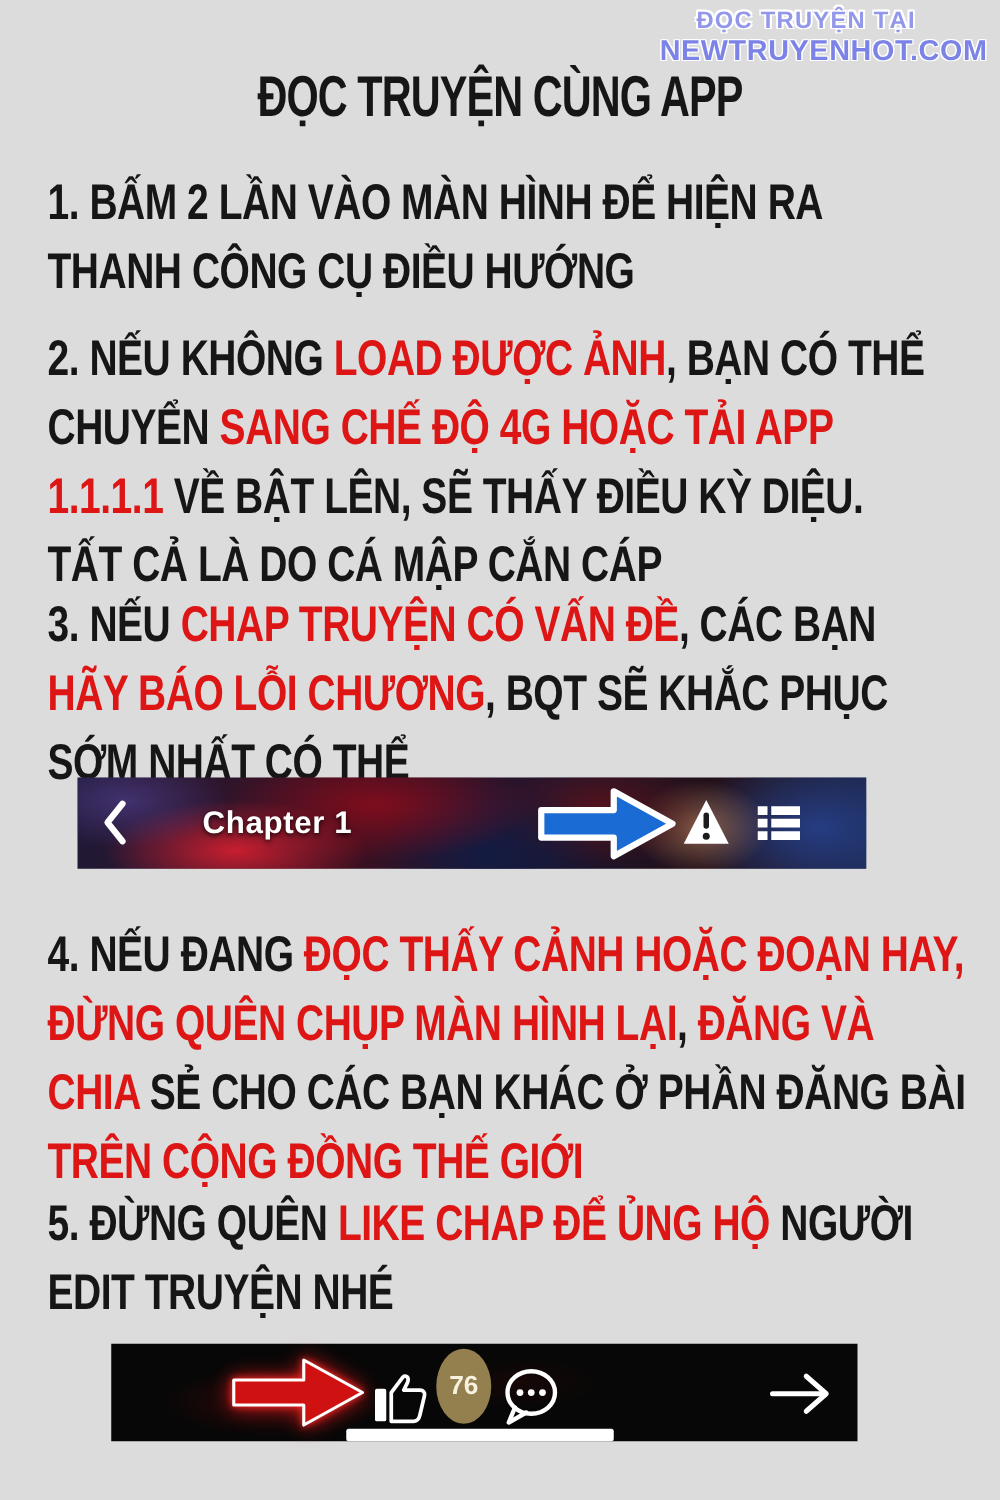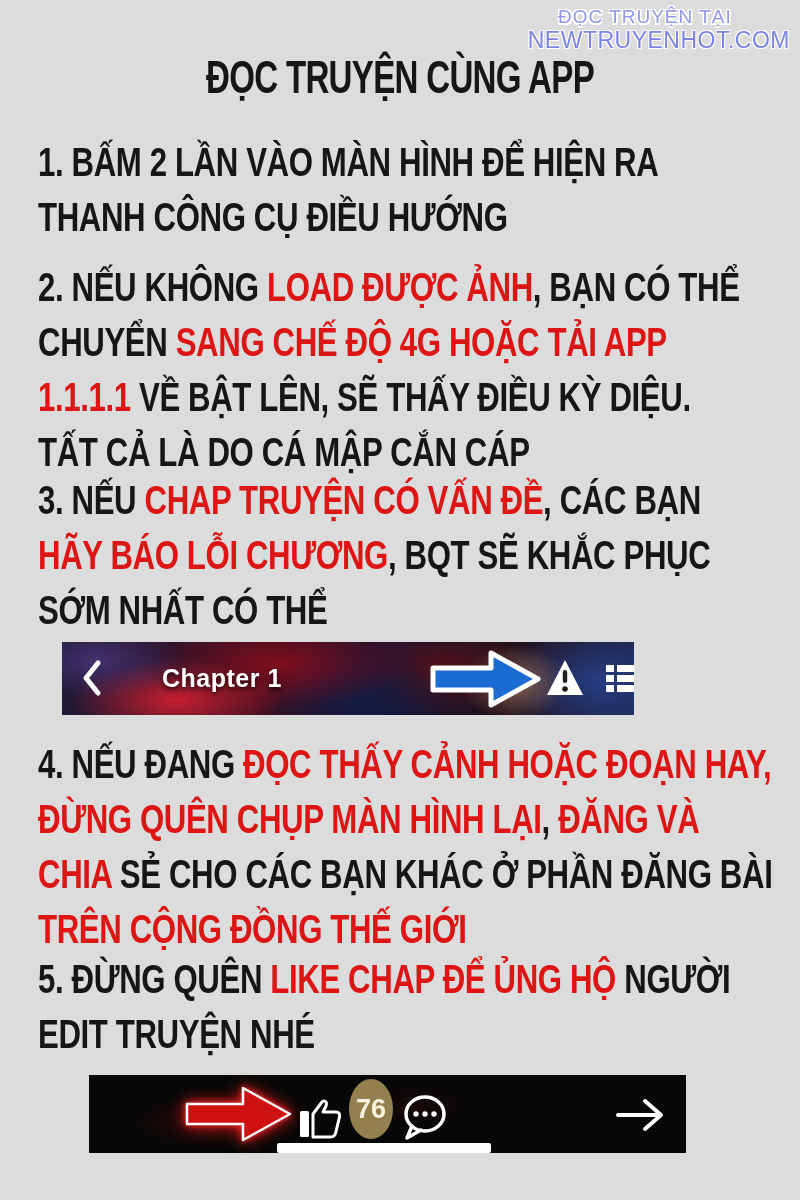--- a/index.html
+++ b/index.html
@@ -5,21 +5,21 @@
   html,body{margin:0;padding:0;}
   body{
     width:800px;height:1200px;
     background:var(--background,#dcdcdc);
     font-family:"Liberation Sans","DejaVu Sans",sans-serif;
     overflow:hidden;position:relative;
   }
   .page{position:absolute;inset:0;}
 
   
-  .watermark{position:absolute;top:7px;right:10px;text-align:center;font-weight:normal;line-height:1.1;}
+  .watermark{position:absolute;top:7px;right:10px;text-align:center;font-weight:bold;line-height:1.1;}
   .wm-line1{
     font-size:19px;letter-spacing:1px;color:var(--watermark-primary,#9297ea);
     text-shadow:-1.5px -1.5px 0 #fff,1.5px -1.5px 0 #fff,-1.5px 1.5px 0 #fff,1.5px 1.5px 0 #fff,0 1.5px 0 #fff,0 -1.5px 0 #fff;
   }
   .wm-line2{
     font-size:23px;letter-spacing:.5px;color:var(--watermark-secondary,#7c83e6);
     text-shadow:-1px -1px 0 #fff,1px -1px 0 #fff,-1px 1px 0 #fff,1px 1px 0 #fff;
     margin-left:28px;
   }
 
@@ -35,31 +35,30 @@
     position:absolute;left:38px;
     font-size:40px;font-weight:bold;line-height:55px;letter-spacing:-.5px;
     color:var(--text,#161616);
     transform:scaleX(.78);transform-origin:left top;
   }
   .para .line{white-space:pre;}
   .para .red{color:var(--highlight,#de1515);}
 
   
   .chapter-bar{
-    position:absolute;left:62px;top:622px;width:572px;height:73px;overflow:hidden;
+    position:absolute;left:62px;top:622px;width:631px;height:73px;overflow:hidden;
     background:
       radial-gradient(ellipse 120px 55px at 6% 25%, rgba(90,70,160,.55), transparent 70%),
       radial-gradient(ellipse 170px 65px at 20% 80%, rgba(226,32,48,.85), transparent 62%),
       radial-gradient(ellipse 210px 75px at 38% 30%, rgba(150,12,28,.75), transparent 60%),
       radial-gradient(ellipse 130px 85px at 52% 85%, rgba(18,28,68,.95), transparent 70%),
       radial-gradient(ellipse 140px 75px at 66% 35%, rgba(98,18,24,.8), transparent 62%),
       radial-gradient(ellipse 95px 65px at 79% 55%, rgba(168,118,86,.75), transparent 58%),
       radial-gradient(ellipse 150px 90px at 94% 55%, rgba(38,64,138,.9), transparent 72%),
       linear-gradient(100deg,#1f1936,#3a1020 35%,#1b1530 60%,#231017 80%,#1b2547);
-    margin-top: 20px;
   }
   .chapter-back{position:absolute;left:20px;top:17px;}
   .chapter-title{
     position:absolute;left:100px;top:0;height:100%;display:flex;align-items:center;
     color:#fff;font-size:25px;font-weight:bold;letter-spacing:.5px;
     text-shadow:0 2px 4px rgba(0,0,0,.8);
   }
   .blue-arrow{position:absolute;left:368px;top:7px;}
   .warning{position:absolute;left:483px;top:16px;}
   .menu{position:absolute;left:544px;top:22px;}
@@ -71,21 +70,21 @@
       radial-gradient(ellipse 130px 40px at 22% 60%, rgba(110,12,12,.4), transparent 70%),
       radial-gradient(ellipse 90px 30px at 55% 40%, rgba(60,8,8,.3), transparent 70%),
       #070707;
   }
   .red-arrow{position:absolute;left:96px;top:8px;
     filter:drop-shadow(0 0 3px rgba(255,45,45,.95)) drop-shadow(0 0 8px rgba(255,25,25,.8));}
   .thumb{position:absolute;left:208px;top:20px;}
   .like-badge{
     position:absolute;left:260px;top:4px;width:44px;height:60px;border-radius:22px/30px;
     background:var(--badge-tan,#93804e);display:flex;align-items:center;justify-content:center;
-    color:#f7f2df;font-size:27px;font-weight:bold;
+    color:#f7f2df;font-size:21px;font-weight:bold;
   }
   .bubble{position:absolute;left:310px;top:18px;}
   .next-arrow{position:absolute;left:526px;top:22px;}
   .home-strip{position:absolute;left:188px;top:68px;width:214px;height:10px;background:#fff;border-radius:2px;}
 </style>
 </head>
 <body>
 
 <div class="page">
 

